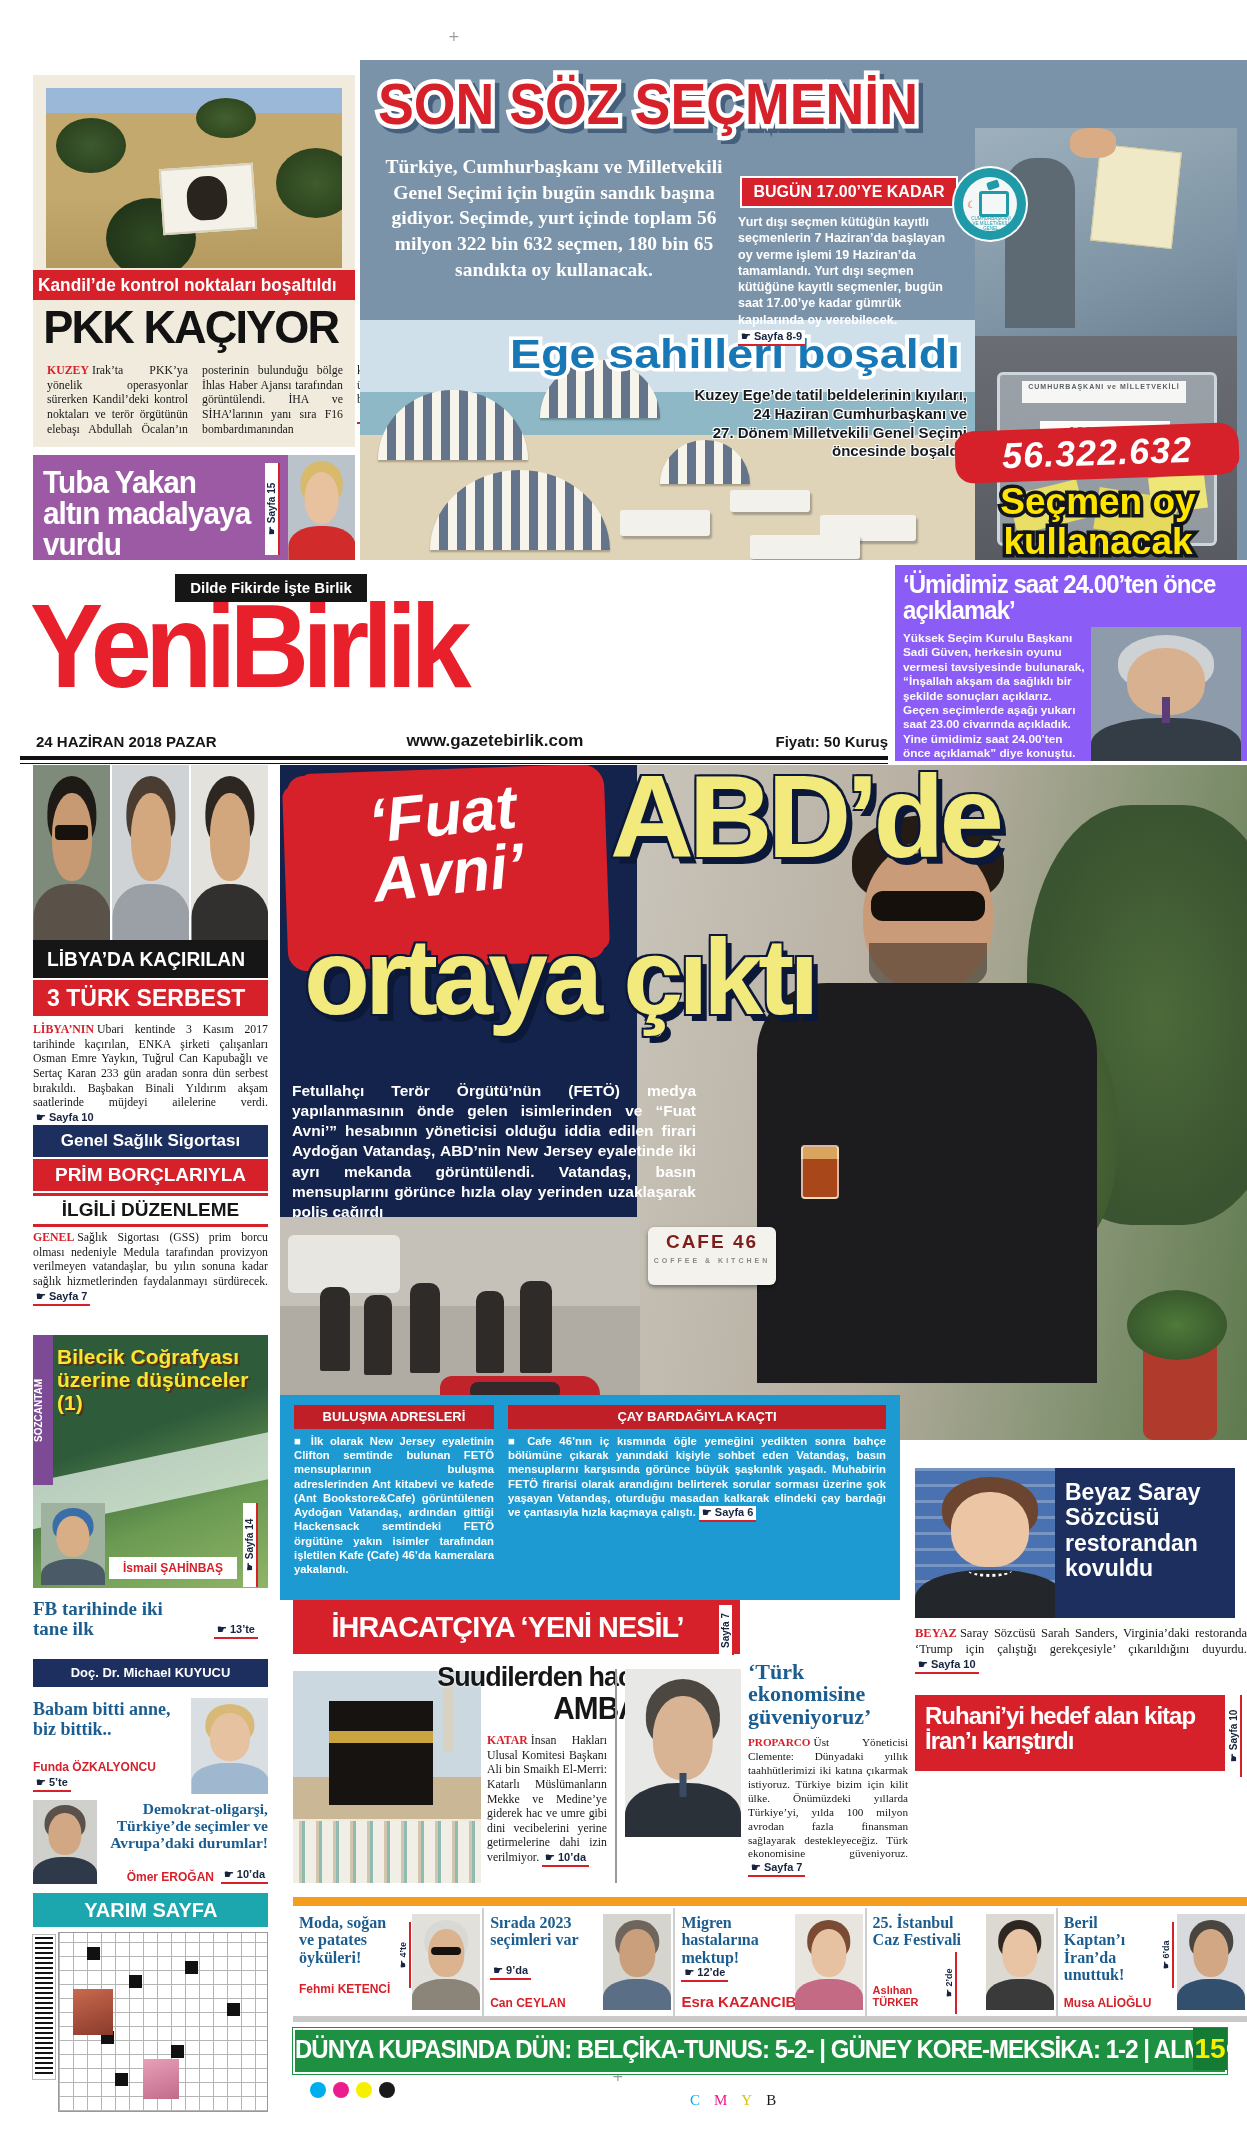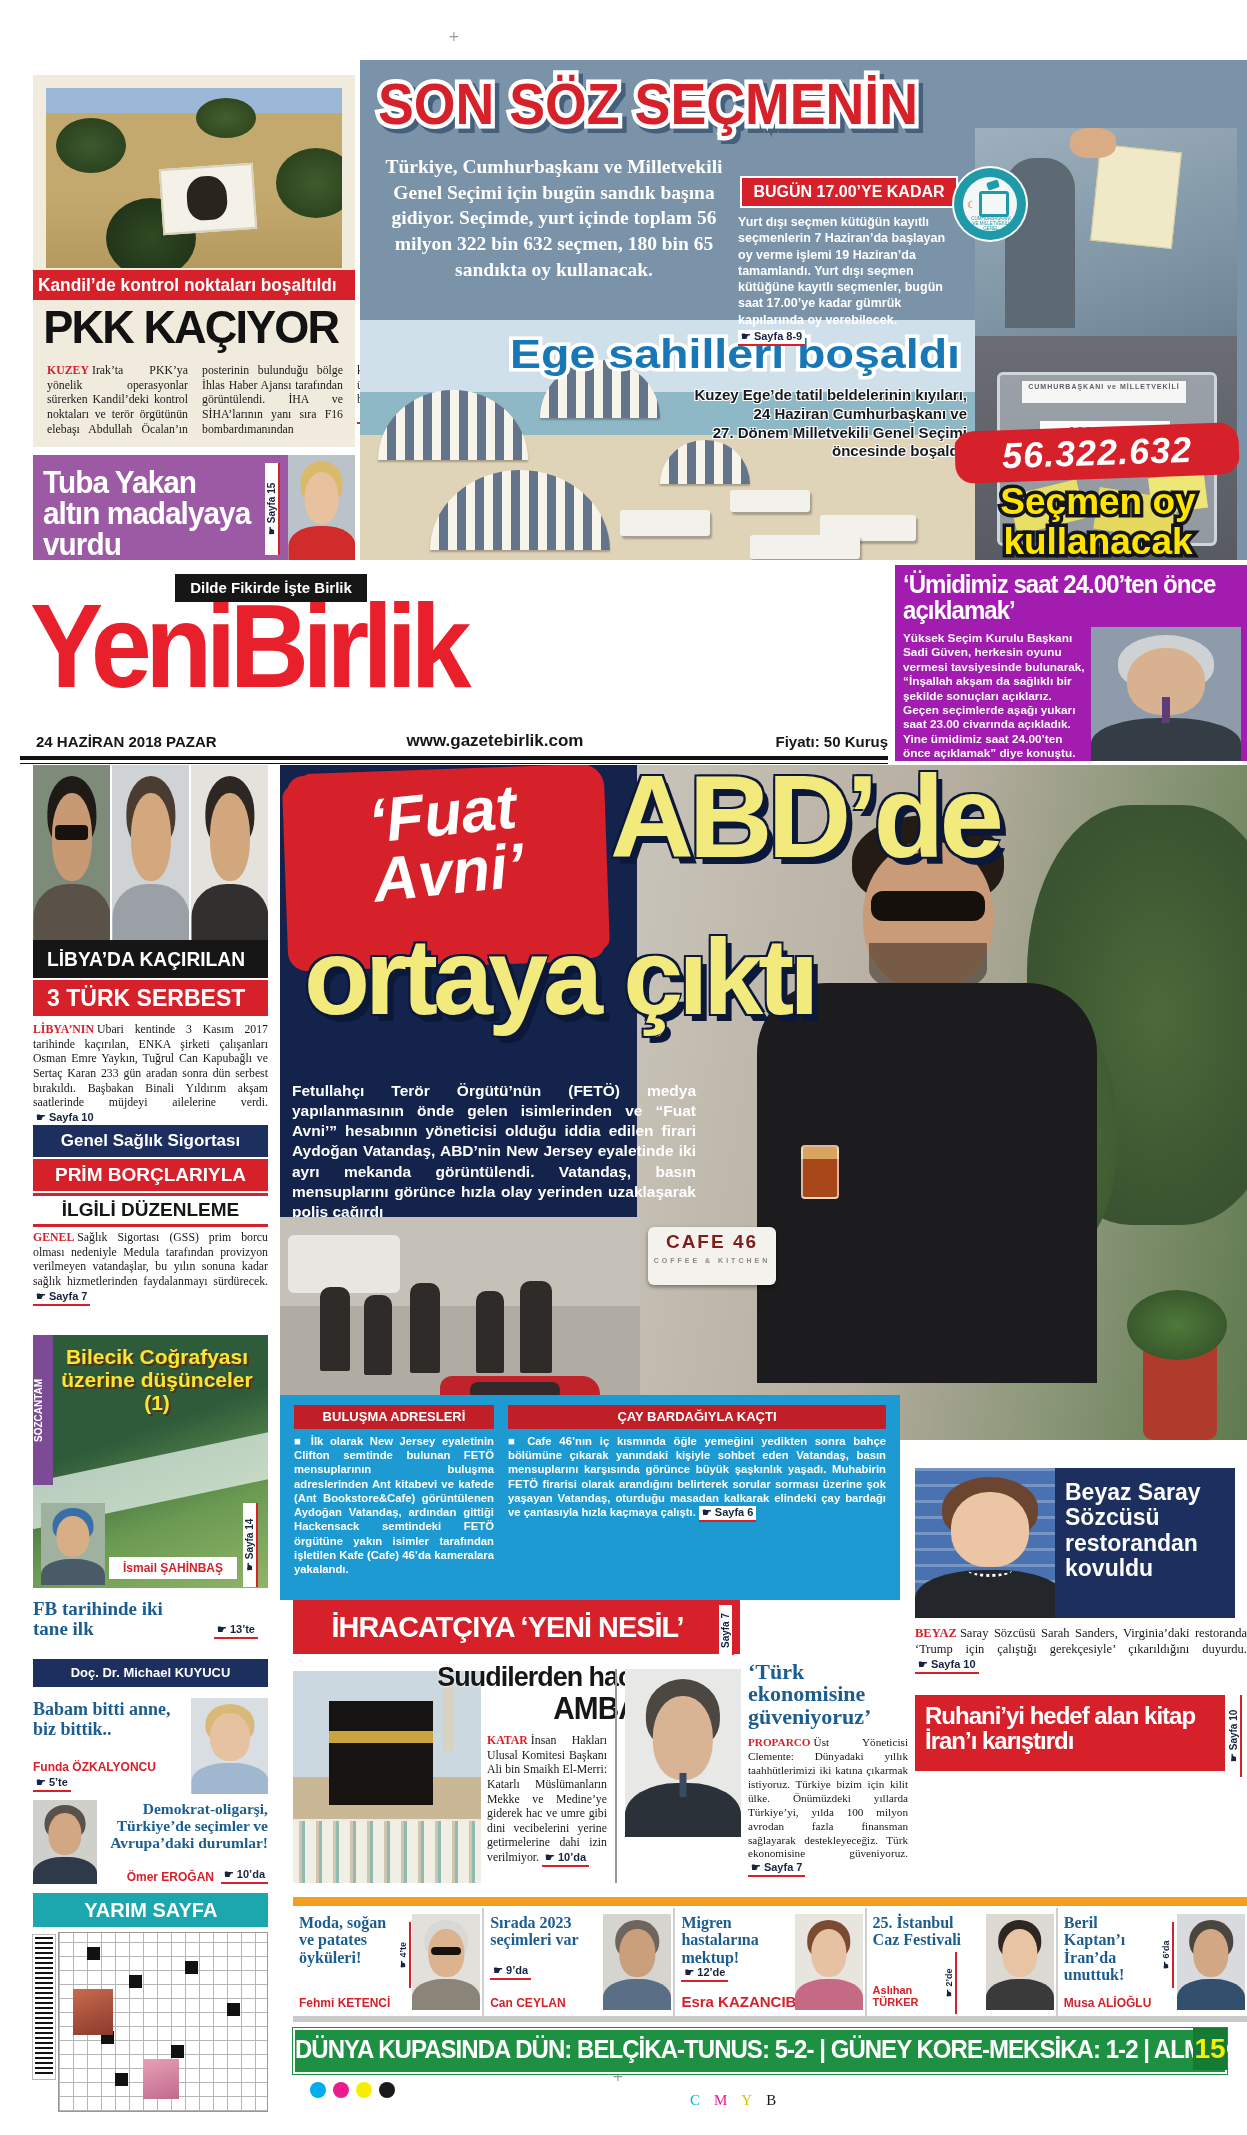--- a/index.html
+++ b/index.html
@@ -133,21 +133,21 @@
 <div class="abs" style="left:30px;top:566px;width:620px;height:168px;overflow:visible">
   <div class="abs" style="left:0;top:0;white-space:nowrap;font:900 118px/160px 'Liberation Sans',sans-serif;color:#e8202c;letter-spacing:-7px;transform:scaleX(.93);transform-origin:left center">YeniBirlik</div>
   <div class="abs" style="left:145px;top:8px;width:192px;height:28px;background:#161616;color:#fff;font:bold 15px/28px 'Liberation Sans',sans-serif;text-align:center">Dilde Fikirde İşte Birlik</div>
 </div>
 <div class="abs" style="left:36px;top:733px;font:800 15px 'Liberation Sans',sans-serif;color:#161616">24 HAZİRAN 2018 PAZAR</div>
 <div class="abs" style="left:330px;top:731px;width:330px;text-align:center;font:800 17px 'Liberation Sans',sans-serif;color:#161616">www.gazetebirlik.com</div>
 <div class="abs" style="left:742px;top:733px;width:146px;text-align:right;font:800 15px 'Liberation Sans',sans-serif;color:#161616">Fiyatı: 50 Kuruş</div>
 <div class="abs" style="left:20px;top:756px;width:868px;height:4px;background:#111"></div>
 <div class="abs" style="left:20px;top:763px;width:868px;height:1px;background:#111"></div>
 
-<div class="abs" style="left:895px;top:565px;width:352px;height:196px;background:#a21caf;overflow:hidden">
+<div class="abs" style="left:895px;top:565px;width:352px;height:196px;background:#8b5cf6;overflow:hidden">
   <div class="abs cond" style="left:8px;top:6px;width:344px;font:800 25px/1.05 'Liberation Sans',sans-serif;color:#fff;letter-spacing:-1px">‘Ümidimiz saat 24.00’ten önce açıklamak’</div>
   <div class="abs" style="left:8px;top:66px;width:182px;font:bold 11.8px/1.22 'Liberation Sans',sans-serif;color:#fbfbfb">Yüksek Seçim Kurulu Başkanı Sadi Güven, herkesin oyunu vermesi tavsiyesinde bulunarak, “İnşallah akşam da sağlıklı bir şekilde sonuçları açıklarız. Geçen seçimlerde aşağı yukarı saat 23.00 civarında açıkladık. Yine ümidimiz saat 24.00’ten önce açıklamak” diye konuştu.</div>
   <div class="headshot" style="left:196px;top:62px;width:150px;height:134px;--bg:#8e9bab;--hair:#cfd2d4;--skin:#d8b290;--torso:#343c46">
     <div class="hs-hair"></div>
       <div class="hs-face"></div>
       <div class="hs-torso"></div>
     <div class="abs" style="left:50%;top:52%;width:8px;height:26px;transform:translateX(-50%);background:#5c3d77"></div>
   </div>
 </div>
 
@@ -238,21 +238,21 @@
 <div class="abs" style="left:33px;top:1159px;width:235px;height:32px;background:#d6212b;color:#fff;font:900 19px/32px 'Liberation Sans',sans-serif;text-align:center">PRİM BORÇLARIYLA</div>
 <div class="abs" style="left:33px;top:1193px;width:235px;height:28px;background:#fff;border-top:3px solid #d6212b;border-bottom:3px solid #d6212b;color:#161616;font:900 19px/28px 'Liberation Sans',sans-serif;text-align:center">İLGİLİ DÜZENLEME</div>
 <div class="abs serifbody" style="left:33px;top:1230px;width:235px">
   <span class="lead">GENEL</span><span>Sağlık Sigortası (GSS) prim borcu olması nedeniyle Medula tarafından provizyon verilmeyen vatandaşlar, bu yılın sonuna kadar sağlık hizmetlerinden faydalanmayı sürdürecek.</span>
   <span class="chip">☛ Sayfa 7</span>
 </div>
 
 <div class="abs" style="left:33px;top:1335px;width:235px;height:253px;background:linear-gradient(160deg,#2e5b3a 0 40%,#6b9a52 70%,#8fb468 100%);overflow:hidden">
   <div class="abs" style="left:-30px;top:120px;width:320px;height:46px;background:rgba(228,240,234,.75);transform:rotate(-12deg)"></div>
   <div class="abs" style="left:0;top:0;width:20px;height:150px;background:#7d4a96;writing-mode:vertical-rl;transform:rotate(180deg);color:#fff;font:bold 10px 'Liberation Sans',sans-serif;text-align:center">SÖZCANTAM</div>
-  <div class="abs" style="left:24px;top:10px;width:200px;text-align:center;font:800 21px/1.1 'Liberation Sans',sans-serif;color:#f7e733;text-shadow:2px 2px 0 #5a2d14">Bilecik Coğrafyası üzerine düşünceler (1)</div>
+  <div class="abs" style="left:24px;top:10px;width:200px;font:800 21px/1.1 'Liberation Sans',sans-serif;color:#f7e733;text-shadow:2px 2px 0 #5a2d14">Bilecik Coğrafyası üzerine düşünceler (1)</div>
   <div class="headshot" style="left:8px;top:168px;width:64px;height:82px;--bg:#9fb2a0;--hair:#3a6ea8;--skin:#d8ae86;--torso:#4a5a66">
       <div class="hs-hair"></div>
       <div class="hs-face"></div>
       <div class="hs-torso"></div>
     </div>
   <div class="abs" style="left:76px;top:222px;width:128px;height:22px;background:#fff;color:#d6212b;font:bold 12px/22px 'Liberation Sans',sans-serif;text-align:center">İsmail ŞAHİNBAŞ</div>
   <div class="vchip" style="left:210px;top:168px;height:78px">☛ Sayfa 14</div>
 </div>
 
 <div class="abs" style="left:33px;top:1595px;width:235px;height:96px">
@@ -356,21 +356,21 @@
   </div>
   <div class="vchip" style="left:312px;top:227px;height:76px">☛ Sayfa 10</div>
 </div>
 
 <div class="abs" style="left:293px;top:1897px;width:954px;height:9px;background:#f59d1e"></div>
 <div class="abs" style="left:293px;top:1908px;width:954px;height:108px;background:#fff;display:flex">
 
   <div style="position:relative;flex:1;border-right:2px solid #cfcfcf">
     <div class="bluetitle" style="position:absolute;left:6px;top:6px;width:96px;font-size:16px;line-height:1.08">Moda, soğan ve patates öyküleri!</div>
     <div class="vchip" style="left:104px;top:14px;height:60px;font-size:9px">☛ 4’te</div>
-    <div class="redname" style="position:absolute;left:6px;bottom:6px">Fehmi KETENCİ</div>
+    <div class="redname" style="position:absolute;left:6px;bottom:20px">Fehmi KETENCİ</div>
     <div class="headshot" style="right:2px;top:6px;width:68px;height:96px;left:auto;--bg:#e2e0da;--hair:#d8d8d4;--skin:#dcb38f;--torso:#8a8578">
         <div class="hs-hair"></div>
         <div class="hs-face"></div>
         <div class="hs-glasses"></div>
         <div class="hs-torso"></div>
       </div>
   </div>
 
   <div style="position:relative;flex:1;border-right:2px solid #cfcfcf">
     <div class="bluetitle" style="position:absolute;left:6px;top:6px;width:100px;font-size:16px;line-height:1.08">Sırada 2023 seçimleri var</div>

